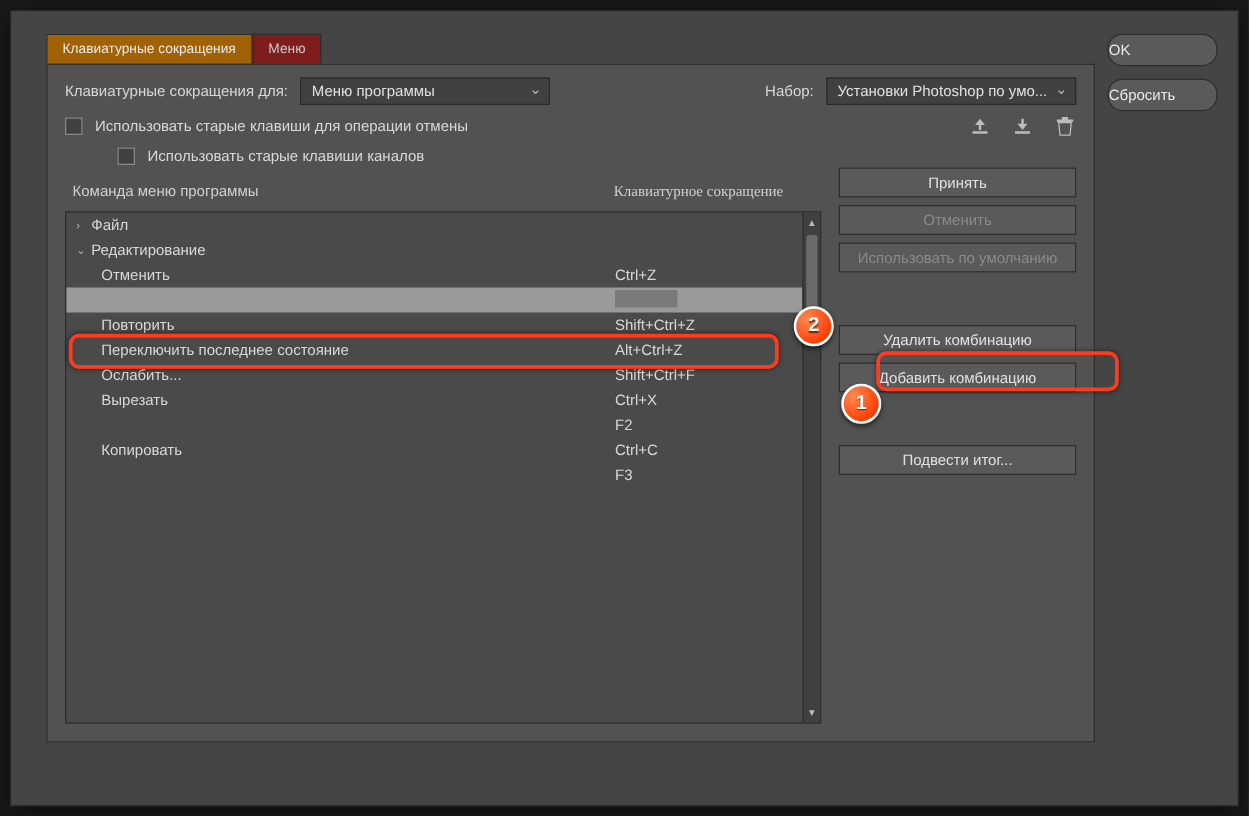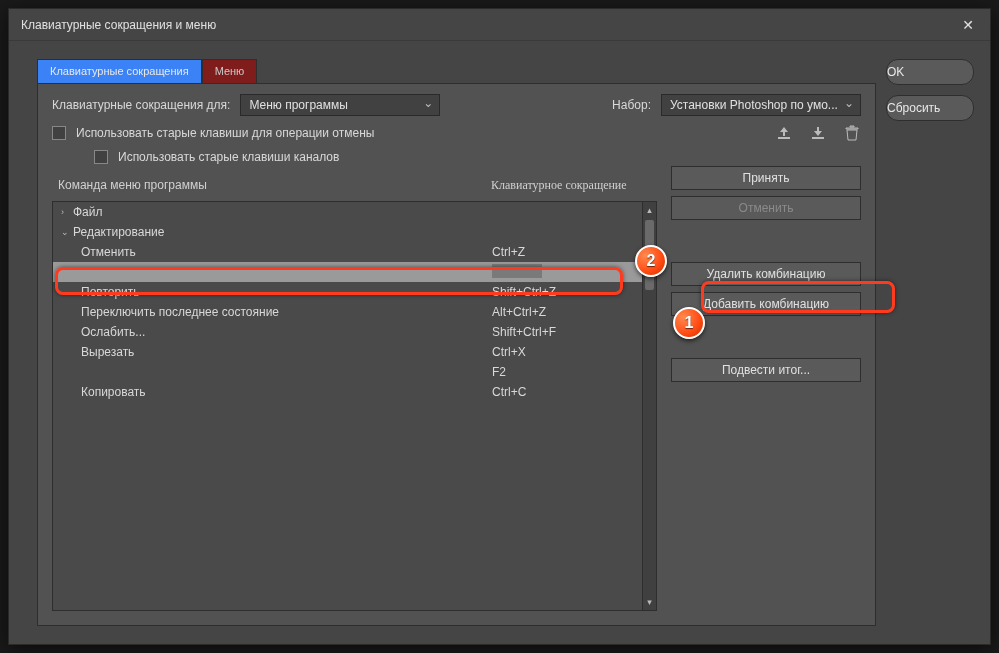--- a/index.html
+++ b/index.html
@@ -7,21 +7,21 @@
   .dialog { position: absolute; left: 8px; top: 8px; width: 983px; height: 637px; background: #454545; border: 1px solid #2a2a2a; box-shadow: 0 4px 20px rgba(0,0,0,0.6); }
   .titlebar { height: 32px; background: #454545; display: flex; align-items: center; padding: 0 12px; border-bottom: 1px solid #3a3a3a; }
   .titlebar-title { color: #e0e0e0; font-size: 12px; flex: 1; }
   .close-btn { width: 20px; height: 20px; color: #e0e0e0; cursor: pointer; display:flex; align-items:center; justify-content:center; font-size:14px; }
   .body { display: flex; height: calc(100% - 32px); }
   .main { flex: 1; padding: 18px 6px 18px 28px; display:flex; flex-direction:column; }
   .side { width: 108px; padding: 18px 14px 10px 4px; }
   .btn { background: #5a5a5a; border: 1px solid #2e2e2e; color: #e8e8e8; font-size: 12px; padding: 5px 0; border-radius: 12px; width: 88px; cursor:pointer; margin-bottom:10px; }
   .tabs { display:flex; height:24px; }
   .tab { font-size:11px; color:#c9c9c9; padding:5px 12px; background:#7f1d1d; border:1px solid #2e2e2e; border-bottom:none; cursor:pointer; }
-  .tab.active { background:#3b82f6; color:#e8e8e8; }
+  .tab.active { background:#a16207; color:#e8e8e8; }
   .panel { border:1px solid #2e2e2e; background:#525252; padding:10px 14px 14px 14px; flex:1; display:flex; flex-direction:column; }
   .row { display:flex; align-items:center; gap:10px; margin-bottom:8px; font-size:12px; color:#d8d8d8; }
   .select { background:#414141; border:1px solid #2a2a2a; color:#e0e0e0; font-size:12px; padding:3px 12px 3px 8px; height:22px; cursor:pointer; position:relative; }
   .select::after{content:"⌄"; position:absolute; right:6px; top:1px; color:#bbb;}
   .spacer{flex:1;}
   .chk { width:14px; height:14px; border:1px solid #888; background:#414141; cursor:pointer; }
   .iconbar { display:flex; gap:16px; margin-left:auto; }
   .mini-icon{ width:18px; height:18px; color:#bbb; cursor:pointer; display:flex; align-items:center; justify-content:center;}
   .columns-head { display:flex; font-size:12px; color:#d0d0d0; margin-top:12px; margin-bottom:8px; padding:0 6px;}
   .col-cmd { flex:1; }
@@ -45,24 +45,20 @@
   .sidebtn.disabled { color:#8a8a8a; cursor:default;}
   .gap { height:30px;}
   
   .callout-ring { position:absolute; border:3px solid #ff3b1f; border-radius:8px; box-shadow:0 0 4px rgba(0,0,0,0.5); pointer-events:none;}
   .callout-badge { position:absolute; width:32px; height:32px; border-radius:50%; background: radial-gradient(circle at 30% 30%, #ff8a50, #ff4a12 60%, #c92e00); border:2px solid #fff; color:#fff; font-weight:bold; font-size:16px; display:flex; align-items:center; justify-content:center; box-shadow:0 2px 4px rgba(0,0,0,0.6); pointer-events:none; text-shadow:0 1px 1px rgba(0,0,0,0.6);}
 </style>
 </head>
 <body>
 
 <div class="dialog">
-  <div class="titlebar">
-    <div class="titlebar-title">Клавиатурные сокращения и меню</div>
-    <div class="close-btn">✕</div>
-  </div>
   <div class="body">
     <div class="main">
       <div class="tabs">
         <div class="tab active">Клавиатурные сокращения</div>
         <div class="tab">Меню</div>
       </div>
       <div class="panel">
         <div class="row">
           <span>Клавиатурные сокращения для:</span>
           <div class="select" style="width:200px"><span>Меню программы</span></div>
@@ -138,31 +134,36 @@
                     <span class="short">Ctrl+X</span>
                   </div>
                 <div class="node child">
                     <span class="cmd"></span>
                     <span class="short">F2</span>
                   </div>
                 <div class="node child">
                     <span class="cmd">Копировать</span>
                     <span class="short">Ctrl+C</span>
                   </div>
+                <div class="node child">
+                    <span class="cmd"></span>
+                    <span class="short">F3</span>
+                  </div>
               </div>
               <div class="scrollbar">
                 <div class="scroll-up">▴</div>
                 <div class="scroll-thumb"></div>
                 <div class="scroll-down" style="position:absolute;bottom:0;left:0;right:0;">▾</div>
               </div>
             </div>
           </div>
           <div class="sidebtns">
             <div class="sidebtn">Принять</div>
             <div class="sidebtn disabled">Отменить</div>
+            <div class="sidebtn disabled">Использовать по умолчанию</div>
             <div class="gap"></div>
             <div class="sidebtn">Удалить комбинацию</div>
             <div class="sidebtn" style="position:relative;">Добавить комбинацию</div>
             <div class="gap"></div>
             <div class="sidebtn">Подвести итог...</div>
           </div>
         </div>
       </div>
     </div>
     <div class="side">

